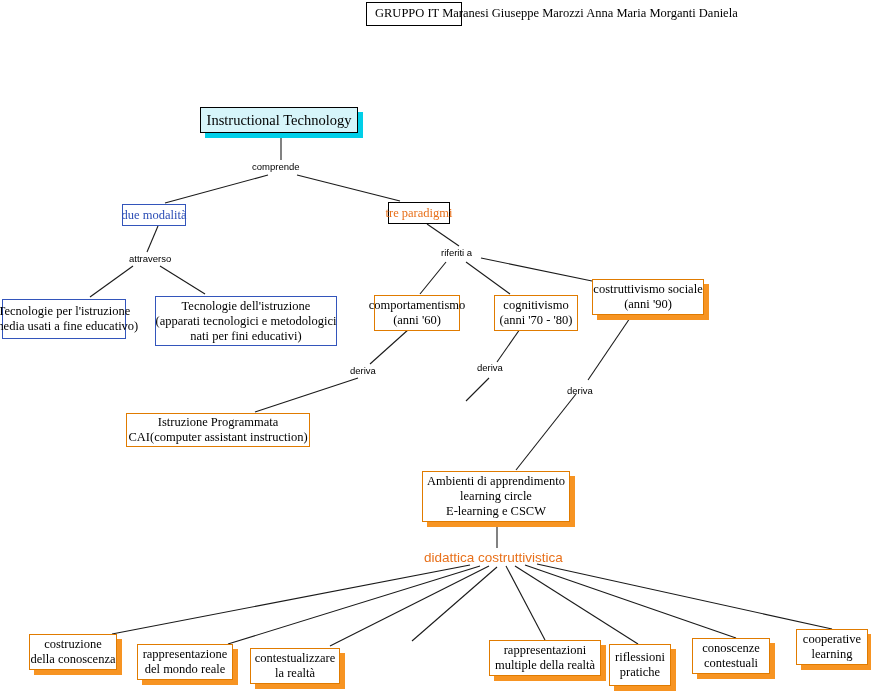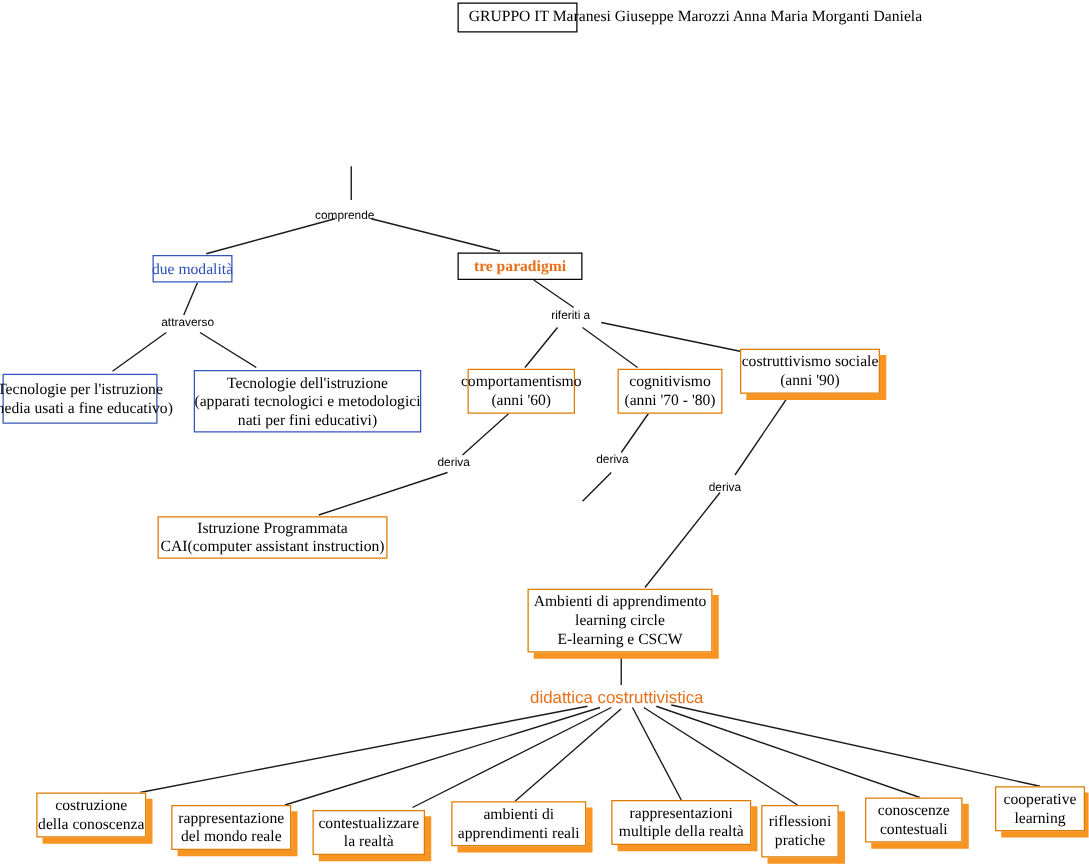--- a/index.html
+++ b/index.html
@@ -128,34 +128,37 @@
     </g>
   </svg>
 
   <div class="title-card" style="left:366px;top:2px;width:96px;">
     <span class="ln">GRUPPO IT</span>
     <span class="ln">Maranesi Giuseppe</span>
     <span class="ln">Marozzi Anna Maria</span>
     <span class="ln">Morganti Daniela</span>
   </div>
 
-
-  <div class="linklabel" style="left:252px;top:161px;margin-top:6px;">comprende</div>
+  <div class="node b-black fill-cyan sh-cyan big" style="left:200px;top:107px;width:158px;height:26px;">
+    <span class="ln">Instructional Technology</span>
+  </div>
+
+  <div class="linklabel" style="left:252px;top:161px;">comprende</div>
   <div class="linklabel" style="left:129px;top:253px;">attraverso</div>
   <div class="linklabel" style="left:441px;top:247px;">riferiti a</div>
   <div class="linklabel" style="left:350px;top:365px;">deriva</div>
   <div class="linklabel" style="left:477px;top:362px;">deriva</div>
   <div class="linklabel" style="left:567px;top:385px;">deriva</div>
   <div class="linklabel orange" style="left:424px;top:550px;">didattica costruttivistica</div>
 
   <div class="node b-blue" style="left:122px;top:204px;width:64px;height:22px;">
     <span class="ln t-blue">due modalità</span>
   </div>
 
-  <div class="node b-black" style="left:366px;top:202px;width:100px;height:22px;font-weight:bold;">
+  <div class="node b-black" style="left:388px;top:202px;width:62px;height:22px;">
     <span class="ln t-orange">tre paradigmi</span>
   </div>
 
   <div class="node b-blue" style="left:2px;top:299px;width:124px;height:40px;">
     <span class="ln">Tecnologie per l'istruzione</span>
     <span class="ln">(media usati a fine educativo)</span>
   </div>
 
   <div class="node b-blue" style="left:155px;top:296px;width:182px;height:50px;">
     <span class="ln">Tecnologie dell'istruzione</span>
@@ -198,24 +201,20 @@
   <div class="node b-orange sh-orange" style="left:137px;top:644px;width:96px;height:36px;">
     <span class="ln">rappresentazione</span>
     <span class="ln">del mondo reale</span>
   </div>
 
   <div class="node b-orange sh-orange" style="left:250px;top:648px;width:90px;height:36px;">
     <span class="ln">contestualizzare</span>
     <span class="ln">la realtà</span>
   </div>
 
-  <div class="node b-orange sh-orange" style="left:361px;top:641px;width:108px;height:36px;">
-    <span class="ln">ambienti di</span>
-    <span class="ln">apprendimenti reali</span>
-  </div>
 
   <div class="node b-orange sh-orange" style="left:489px;top:640px;width:112px;height:36px;">
     <span class="ln">rappresentazioni</span>
     <span class="ln">multiple della realtà</span>
   </div>
 
   <div class="node b-orange sh-orange" style="left:609px;top:644px;width:62px;height:42px;">
     <span class="ln">riflessioni</span>
     <span class="ln">pratiche</span>
   </div>

